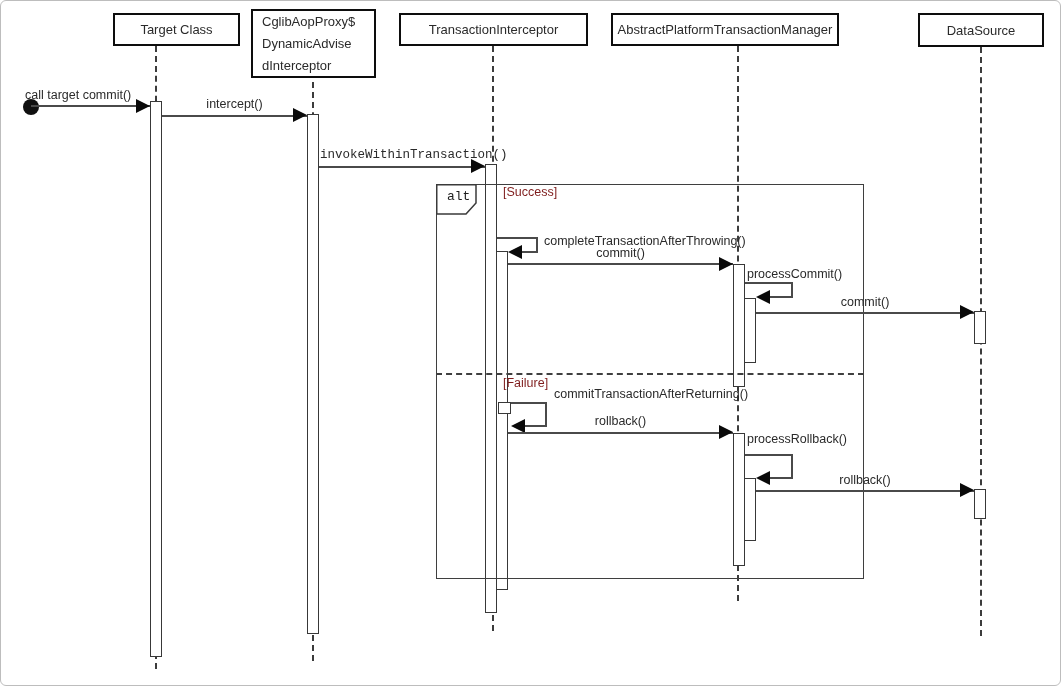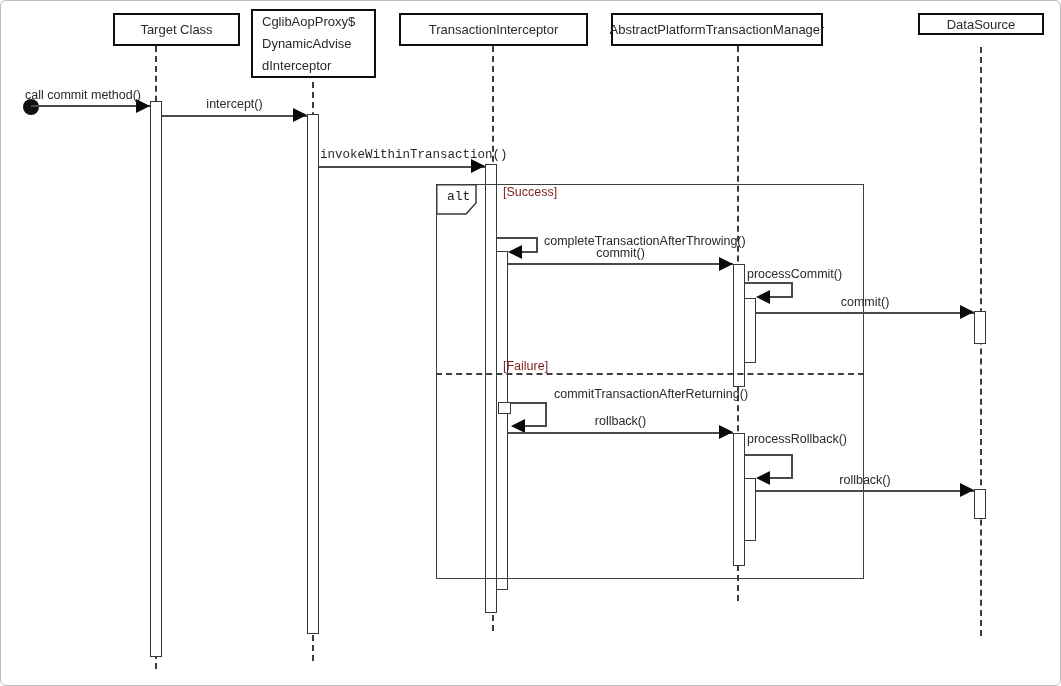--- a/index.html
+++ b/index.html
@@ -55,26 +55,26 @@
 
   <div class="altframe" style="left:435px; top:183px; width:428px; height:395px;"></div>
   <div class="altdivider" style="left:435px; top:372px; width:428px;"></div>
   <div class="altpent" style="left:435px; top:183px;font-family:Liberation Mono, monospace;">
     <svg width="42" height="32">
       <path d="M0.75,0.75 H40 V19 L30,30 H0.75 Z" fill="#ffffff" stroke="#3a3a3a" stroke-width="1.5"></path>
     </svg>
     <div class="op">alt</div>
   </div>
   <div class="guard" style="left:502px; top:184px;">[Success]</div>
-  <div class="guard" style="left:502px; top:358px;">[Failure]</div>
+  <div class="guard" style="left:502px; top:375px;">[Failure]</div>
 
   <div class="start-dot" style="left:22px; top:98px;"></div>
   <div class="msg-line" style="left:30px; top:104px; width:119px;"></div>
   <div class="arr-r" style="left:135px; top:98px;"></div>
-  <div class="msg-label" style="left:24px; top:87px;">call commit method()</div>
+  <div class="msg-label" style="left:24px; top:87px;">call target commit()</div>
 
   <div class="msg-line" style="left:161px; top:114px; width:145px;"></div>
   <div class="arr-r" style="left:292px; top:107px;"></div>
   <div class="msg-label center" style="left:161px; top:96px; width:145px;">intercept()</div>
 
   <div class="msg-line" style="left:318px; top:165px; width:166px;"></div>
   <div class="arr-r" style="left:470px; top:158px;"></div>
   <div class="msg-label" style="left:319px; top:147px;font-family:Liberation Mono, monospace;">invokeWithinTransaction()</div>
 
   <div class="msg-line" style="left:496px; top:236px; width:41px;"></div>
@@ -121,20 +121,20 @@
     <span>Target Class</span>
   </div>
   <div class="pbox multiline" style="left:250px; top:8px; width:125px; height:69px;">
     <span>CglibAopProxy$
 DynamicAdvise
 dInterceptor</span>
   </div>
   <div class="pbox" style="left:398px; top:12px; width:189px; height:33px;">
     <span>TransactionInterceptor</span>
   </div>
-  <div class="pbox" style="left:610px; top:12px; width:212px; height:33px;align-items:center;">
+  <div class="pbox" style="left:610px; top:12px; width:228px; height:33px;align-items:center;">
     <span>AbstractPlatformTransactionManager</span>
   </div>
-  <div class="pbox" style="left:917px; top:12px; width:126px; height:22px;">
+  <div class="pbox" style="left:917px; top:12px; width:126px; height:34px;">
     <span>DataSource</span>
   </div>
 
 </div>
 
 </body></html>

